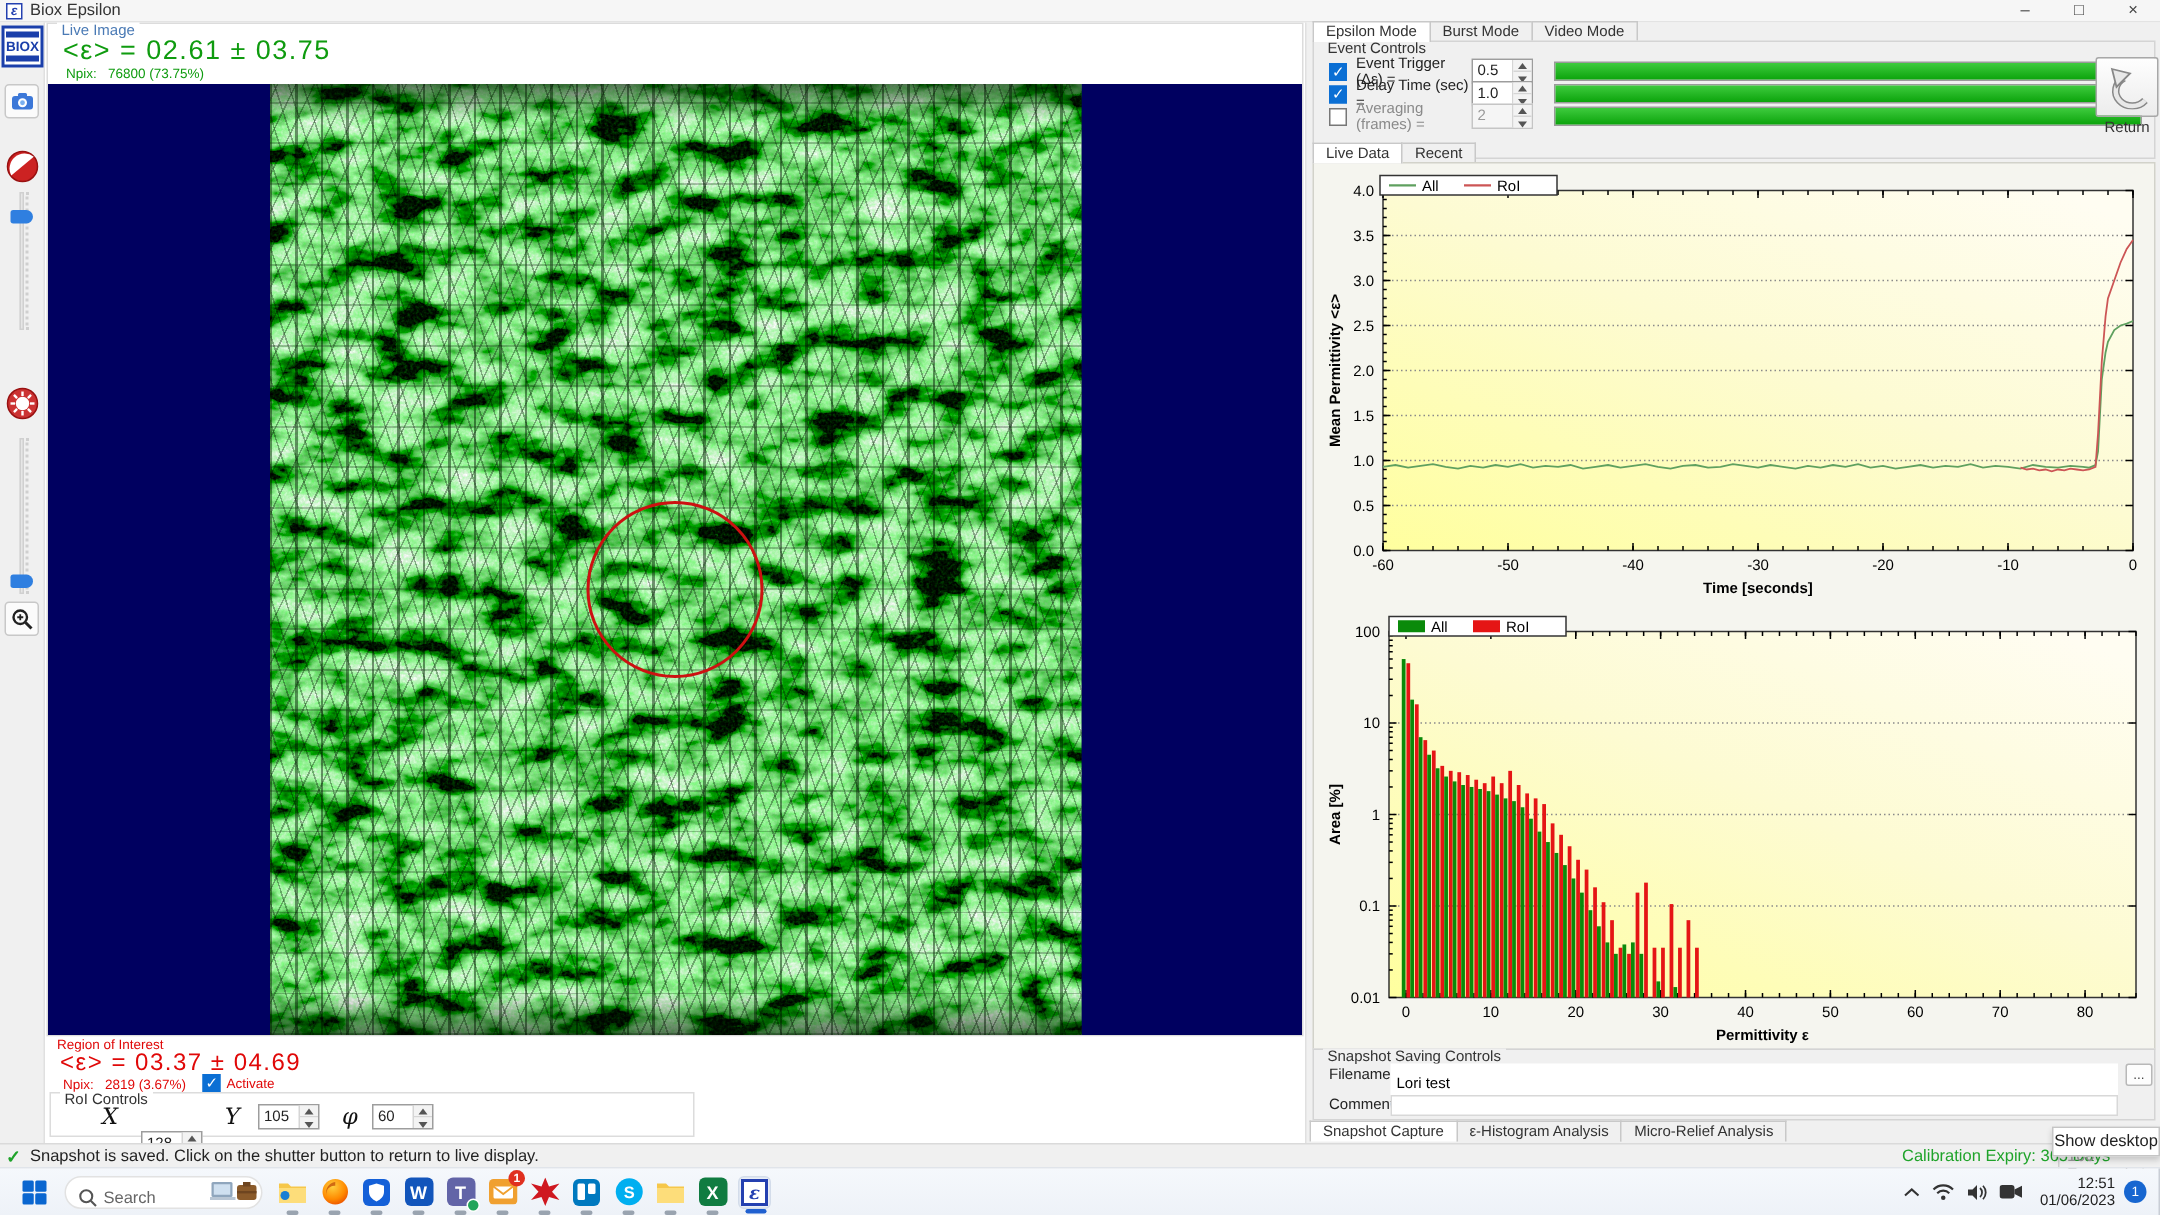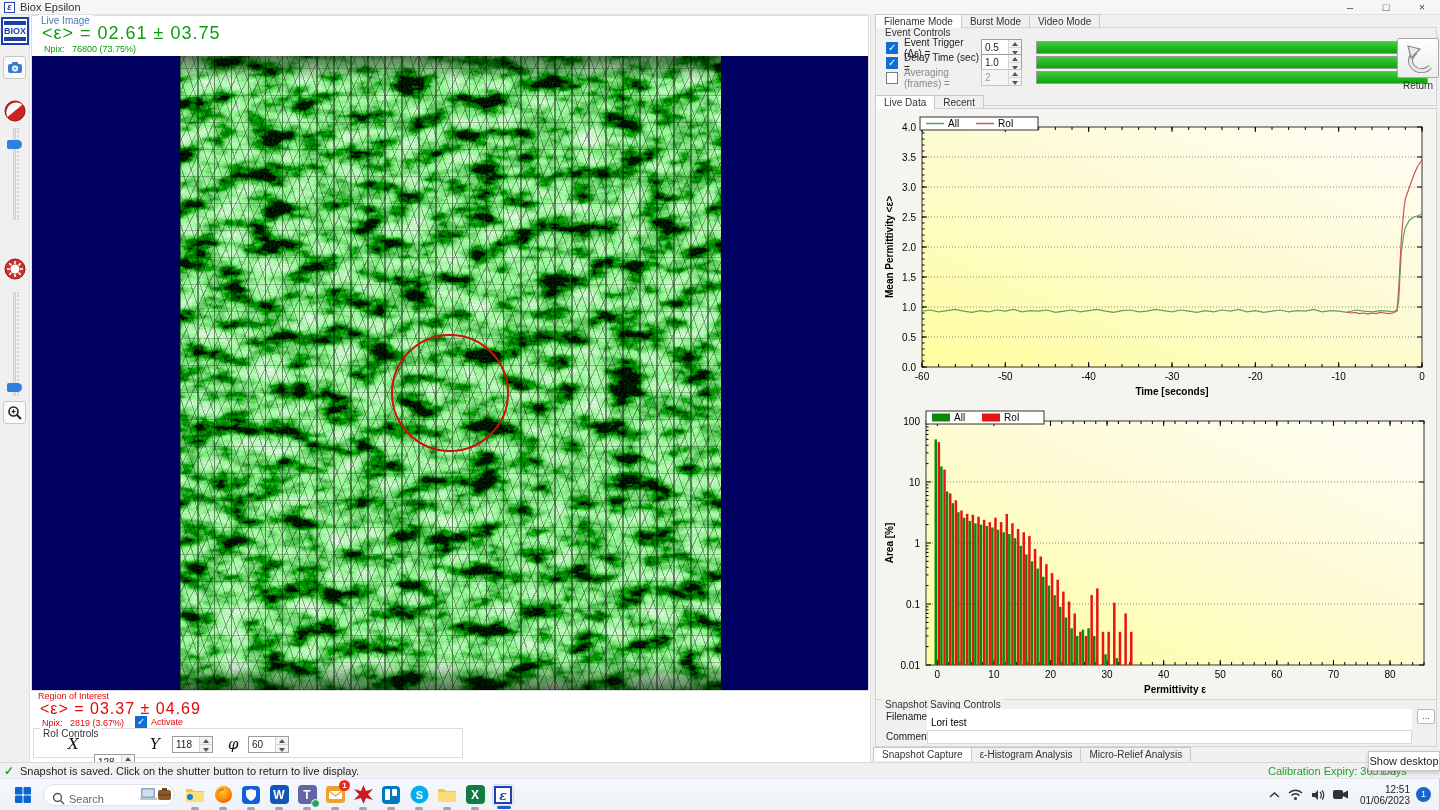--- a/index.html
+++ b/index.html
@@ -238,41 +238,41 @@
     <div class="abs" style="left:34px;top:6px"><span class="axis-glyph">X</span></div>
     <div class="spin abs" style="left:60px;top:25px">
       <span class="val">128</span>
       <span class="btns">
           <span class="up"></span>
           <span class="dn"></span>
         </span>
     </div>
     <div class="abs" style="left:116px;top:6px"><span class="axis-glyph">Y</span></div>
     <div class="spin abs" style="left:138px;top:7px">
-      <span class="val">118</span>
+      <span class="val">105</span>
       <span class="btns">
           <span class="up"></span>
           <span class="dn"></span>
         </span>
     </div>
     <div class="abs" style="left:194px;top:6px"><span class="axis-glyph">φ</span></div>
     <div class="spin abs" style="left:214px;top:7px">
       <span class="val">60</span>
       <span class="btns">
           <span class="up"></span>
           <span class="dn"></span>
         </span>
     </div>
   </div>
 </div>
 
 <div class="rpanel">
 
   <div class="tabrow" style="left:4px;top:-1px">
-    <div class="tab active">Filename Mode</div>
+    <div class="tab active">Epsilon Mode</div>
     <div class="tab">Burst Mode</div>
     <div class="tab">Video Mode</div>
   </div>
 
   <div class="event-group">
     <div class="group-label">Event Controls</div>
 
     <div class="ev-row" style="top:11px">
       <span class="cb checked"></span>
       <span class="ev-label">Event Trigger (Δε) =</span>

